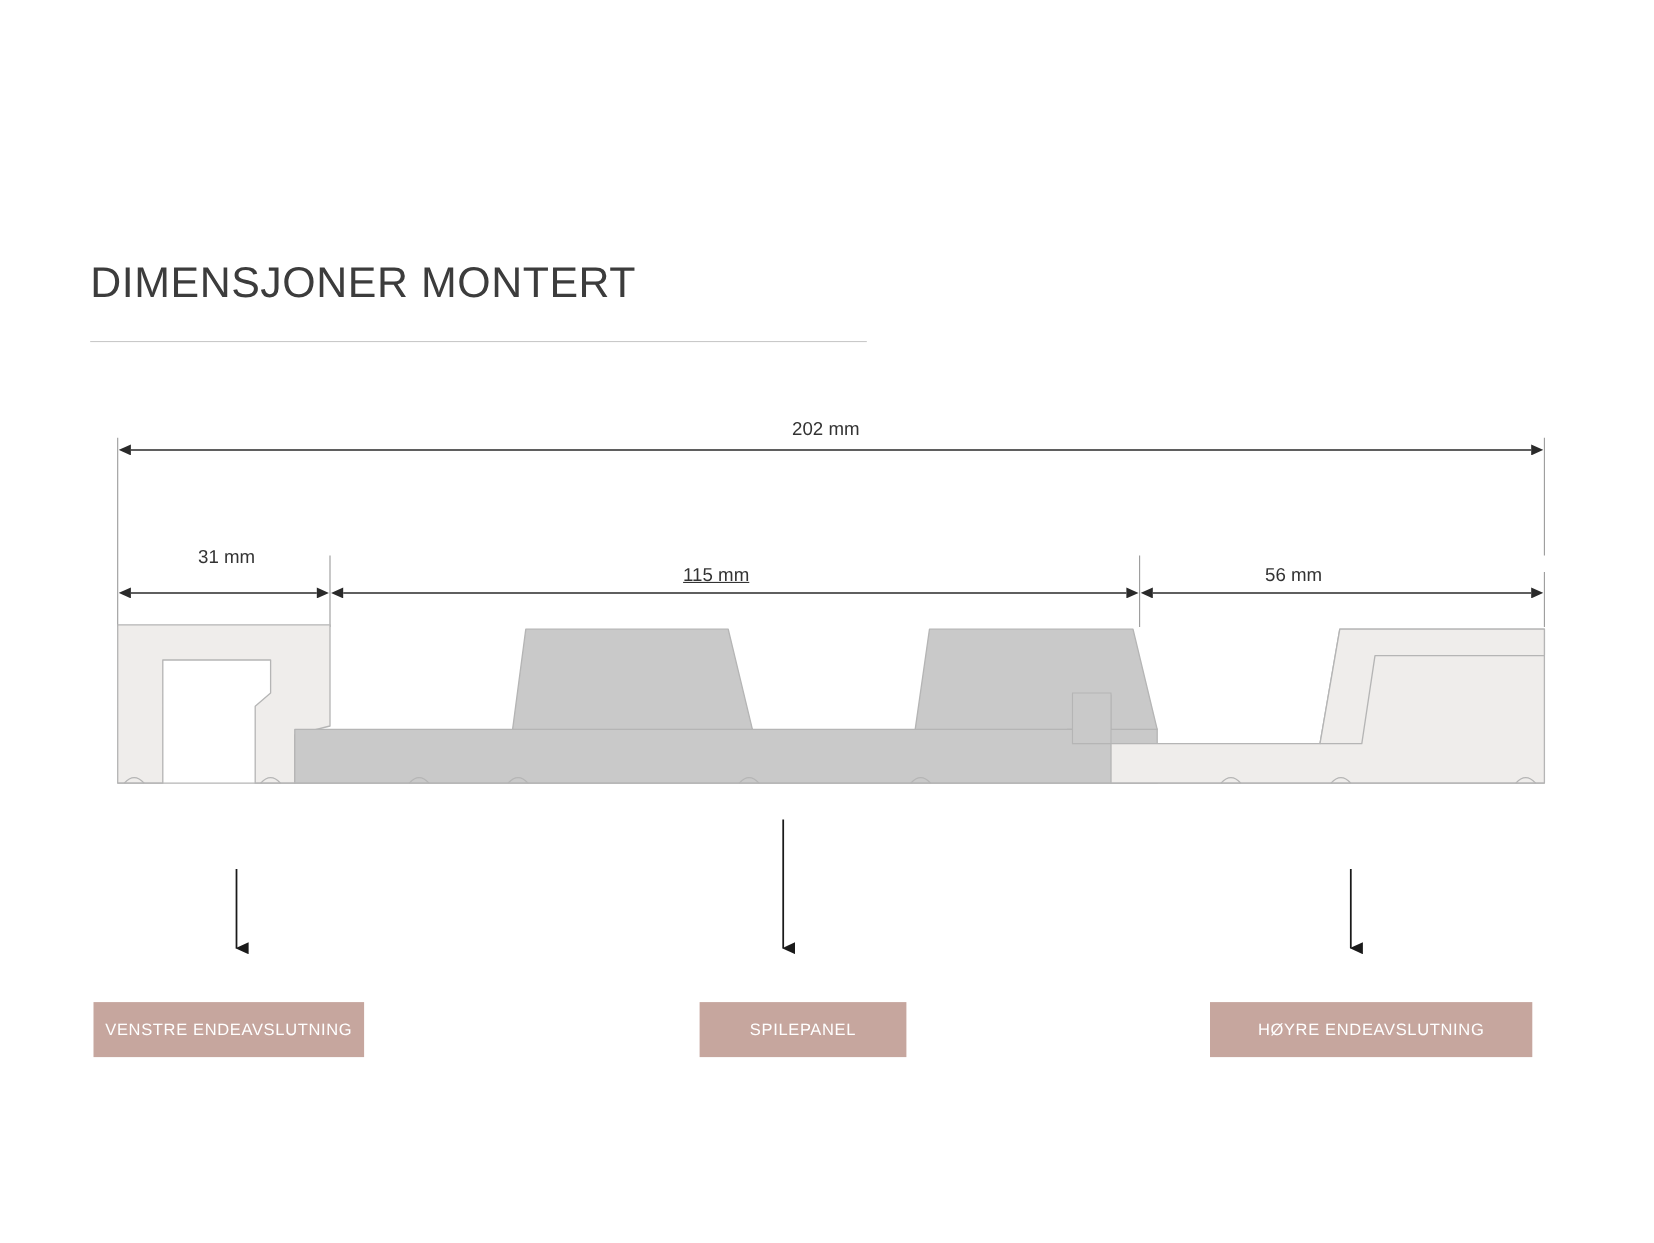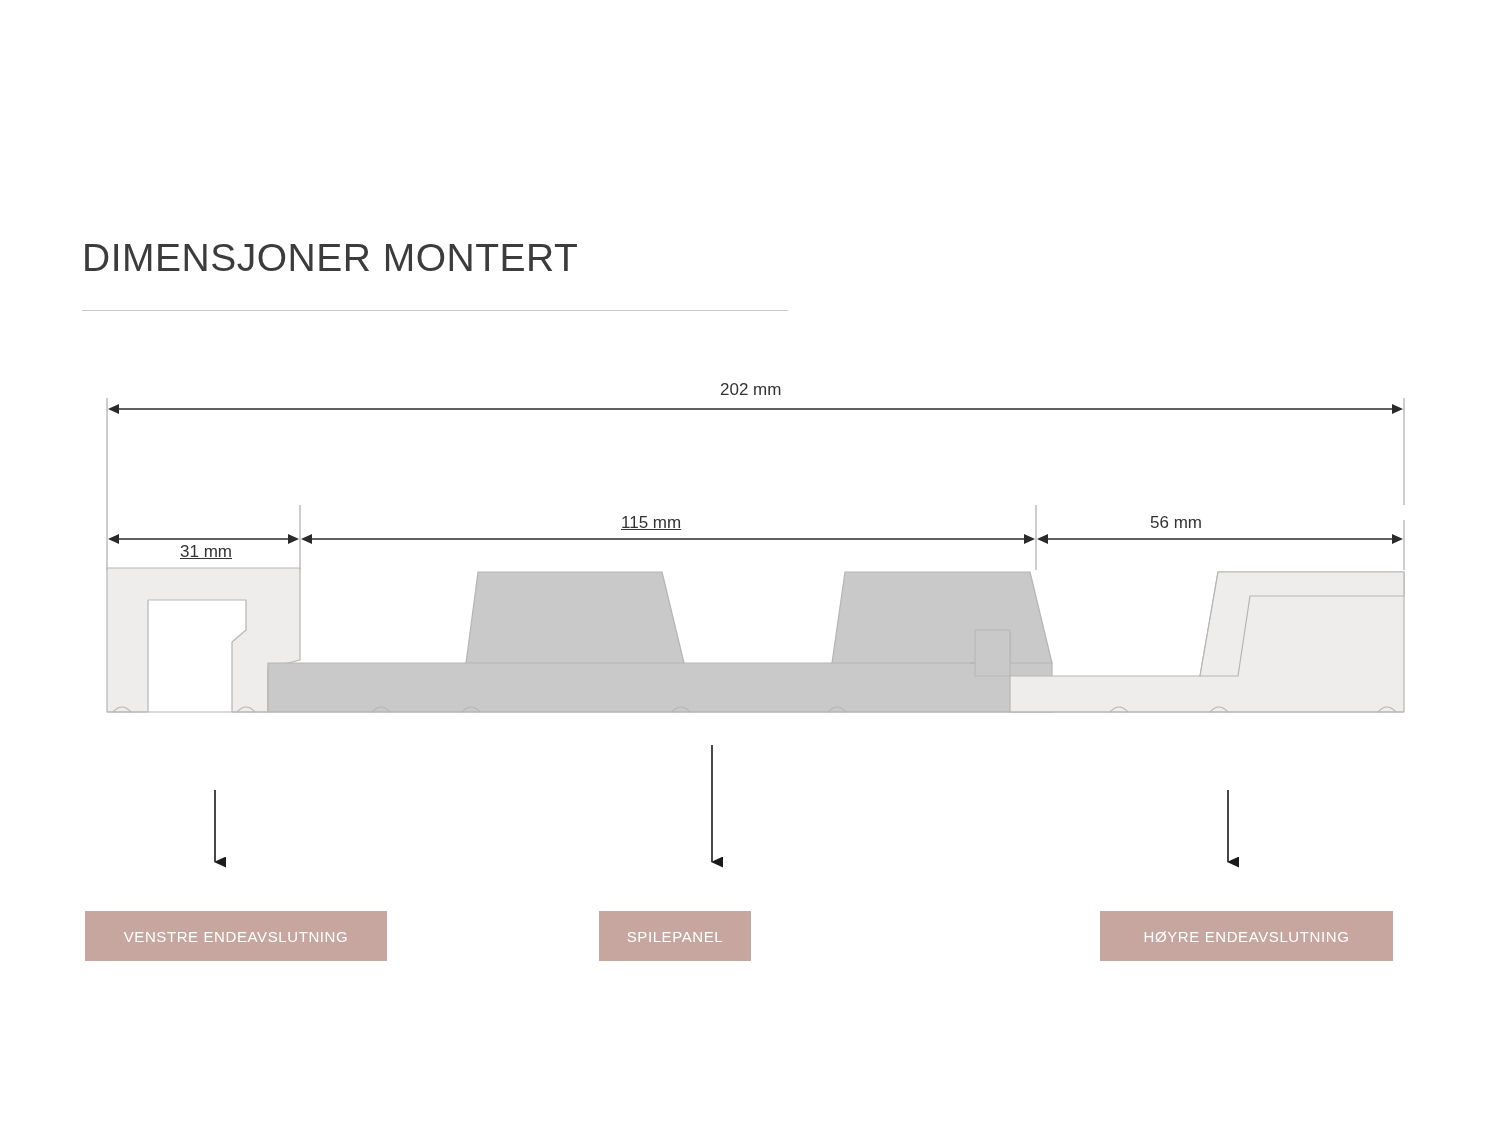--- a/index.html
+++ b/index.html
@@ -56,32 +56,32 @@
     color: #ffffff;
     font-size: 15px;
     letter-spacing: 0.6px;
     display: flex;
     align-items: center;
     justify-content: center;
     text-align: center;
     box-sizing: border-box;
     padding: 0 8px;
   }
-  #label-left  { left: 85px;   top: 911px; width: 302px; }
-  #label-mid   { left: 599px;  top: 911px; width: 152px; }
+  #label-left  { left: 85px;   top: 911px; width: 246px; }
+  #label-mid   { left: 636px;  top: 911px; width: 188px; }
   #label-right { left: 1100px; top: 911px; width: 293px; }
 
   .dim-text {
     position: absolute;
     font-size: 17px;
     color: #333333;
     white-space: nowrap;
   }
   #dim-total { left: 720px; top: 380px; }
-  #dim-left  { left: 180px; top: 542px; text-decoration: underline; }
+  #dim-left  { left: 180px; top: 497px; }
   #dim-mid   { left: 621px; top: 513px; text-decoration: underline; }
   #dim-right { left: 1150px; top: 513px; }
 </style>
 </head>
 <body>
 
 <div class="page">
 
   <div class="title">DIMENSJONER MONTERT</div>
   <div class="title-rule"></div>

